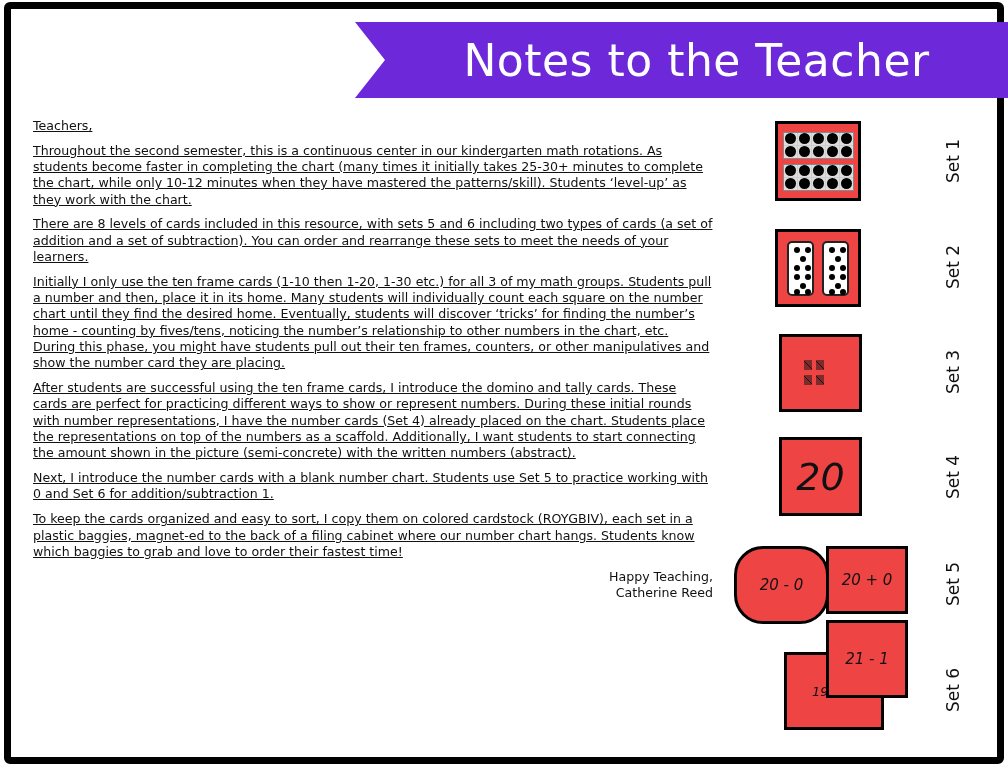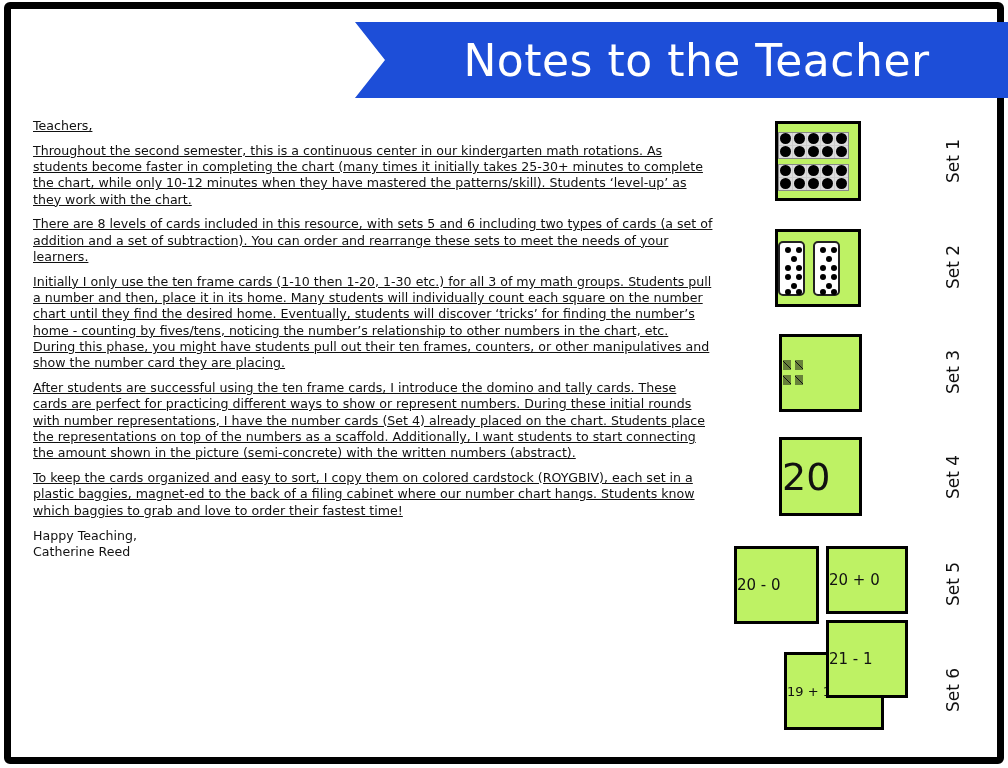--- a/index.html
+++ b/index.html
@@ -6,43 +6,43 @@
     html, body { width: 1008px; height: 768px; background: #ffffff; overflow: hidden; }
     body { position: relative; font-family: "DejaVu Sans", sans-serif; color: #111; }
 
     .frame {
       position: absolute; left: 4px; top: 2px; width: 1000px; height: 762px;
       border: 7px solid #000; border-radius: 6px; background: #fff;
     }
 
     .ribbon {
       position: absolute; left: 355px; top: 22px; width: 653px; height: 76px;
-      background: #1d4ed8;
+      background: #6d28d9;
       clip-path: polygon(0 0, 100% 0, 100% 100%, 0 100%, 30px 50%);
       box-shadow: 0 2px 4px rgba(0,0,0,0.4);
       display: flex; align-items: center; justify-content: center;
       padding-left: 30px;
     }
     .ribbon-title {
       color: #fff; font-family: "DejaVu Sans", sans-serif; font-size: 44px;
       font-weight: normal; letter-spacing: 0.5px; white-space: nowrap;
     }
 
     .body-text {
       position: absolute; left: 33px; top: 118px; width: 680px;
       font-family: "DejaVu Sans", sans-serif; font-size: 12.6px; line-height: 16.3px;
       color: #111;
     }
     .body-text p { margin-bottom: 8.5px; text-decoration: underline; }
-    .signoff { margin-top: 0; }
+    .signoff { margin-top: 0; text-align: right; }
 
     
     .card {
-      position: absolute; border: 3px solid #000; background: #bef264;
-      display: flex; align-items: center; justify-content: flex-start;
+      position: absolute; border: 3px solid #000; background: #ef4444;
+      display: flex; align-items: center; justify-content: center; font-style: italic;
     }
     .set-label {
       position: absolute; width: 70px; height: 22px;
       font-family: "DejaVu Sans", sans-serif; font-size: 17px; color: #111;
       transform: rotate(-90deg); transform-origin: center center;
       text-align: center; line-height: 22px; white-space: nowrap;
     }
 
     
     .tenframe-wrap { display: flex; flex-direction: column; gap: 5px; }
@@ -73,20 +73,21 @@
 <div class="ribbon">
   <span class="ribbon-title">Notes to the Teacher</span>
 </div>
 
 <div class="body-text">
   <p>Teachers,</p>
   <p>Throughout the second semester, this is a continuous center in our kindergarten math rotations. As students become faster in completing the chart (many times it initially takes 25-30+ minutes to complete the chart, while only 10-12 minutes when they have mastered the patterns/skill). Students ‘level-up’ as they work with the chart.</p>
   <p>There are 8 levels of cards included in this resource, with sets 5 and 6 including two types of cards (a set of addition and a set of subtraction). You can order and rearrange these sets to meet the needs of your learners.</p>
   <p>Initially I only use the ten frame cards (1-10 then 1-20, 1-30 etc.) for all 3 of my math groups. Students pull a number and then, place it in its home. Many students will individually count each square on the number chart until they find the desired home. Eventually, students will discover ‘tricks’ for finding the number’s home - counting by fives/tens, noticing the number’s relationship to other numbers in the chart, etc. During this phase, you might have students pull out their ten frames, counters, or other manipulatives and show the number card they are placing.</p>
   <p>After students are successful using the ten frame cards, I introduce the domino and tally cards. These cards are perfect for practicing different ways to show or represent numbers. During these initial rounds with number representations, I have the number cards (Set 4) already placed on the chart. Students place the representations on top of the numbers as a scaffold. Additionally, I want students to start connecting the amount shown in the picture (semi-concrete) with the written numbers (abstract).</p>
+  <p>Next, I introduce the number cards with a blank number chart. Students use Set 5 to practice working with 0 and Set 6 for addition/subtraction 1.</p>
   <p>To keep the cards organized and easy to sort, I copy them on colored cardstock (ROYGBIV), each set in a plastic baggies, magnet-ed to the back of a filing cabinet where our number chart hangs. Students know which baggies to grab and love to order their fastest time!</p>
   <div class="signoff">
     <div>Happy Teaching,</div>
     <div>Catherine Reed</div>
   </div>
 </div>
 
 <div class="card" style="left:775px; top:121px; width:86px; height:80px;">
   <div class="tenframe-wrap">
     <div class="tenframe" id="tf1">
@@ -217,21 +218,21 @@
     </g>
   </svg>
 </div>
 <div class="set-label" style="left:918px; top:361px;">Set 3</div>
 
 <div class="card" style="left:779px; top:437px; width:83px; height:79px;">
   <span class="big-num">20</span>
 </div>
 <div class="set-label" style="left:918px; top:466px;">Set 4</div>
 
-<div class="card" style="left:734px; top:546px; width:85px; height:78px;">
+<div class="card" style="left:734px; top:546px; width:95px; height:78px;border-radius:29px;">
   <span class="eq">20 - 0</span>
 </div>
 <div class="card" style="left:826px; top:546px; width:82px; height:68px;">
   <span class="eq">20 + 0</span>
 </div>
 <div class="set-label" style="left:918px; top:573px;">Set 5</div>
 
 <div class="card" style="left:736px; top:652px; width:100px; height:78px;margin-left:48px;">
   <span class="eq-small">19 + 1</span>
 </div>

